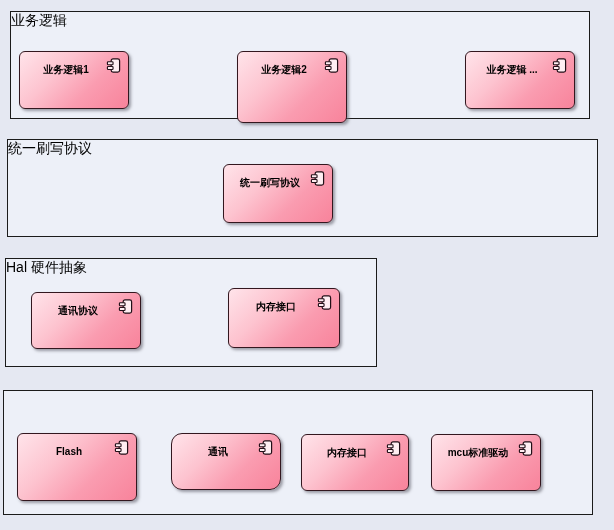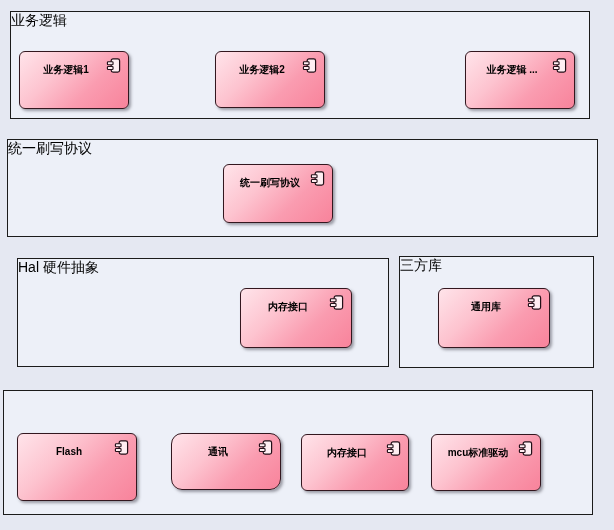--- a/index.html
+++ b/index.html
@@ -50,21 +50,21 @@
 
     <div class="component" style="left:8px;top:39px;width:110px;height:58px;">
       <span class="comp-label">业务逻辑1</span>
       <svg class="comp-icon" viewBox="0 0 16 17">
         <rect x="5.5" y="1.5" width="9" height="14" rx="2" fill="#ffeef2" stroke="#221018" stroke-width="1.3"></rect>
         <rect x="1.5" y="4.5" width="6" height="3.2" rx="0.8" fill="#ffeef2" stroke="#221018" stroke-width="1.2"></rect>
         <rect x="1.5" y="9.5" width="6" height="3.2" rx="0.8" fill="#ffeef2" stroke="#221018" stroke-width="1.2"></rect>
       </svg>
     </div>
 
-    <div class="component" style="left:204px;top:39px;width:110px;height:57px;">
+    <div class="component" style="left:226px;top:39px;width:110px;height:72px;">
       <span class="comp-label">业务逻辑2</span>
       <svg class="comp-icon" viewBox="0 0 16 17">
         <rect x="5.5" y="1.5" width="9" height="14" rx="2" fill="#ffeef2" stroke="#221018" stroke-width="1.3"></rect>
         <rect x="1.5" y="4.5" width="6" height="3.2" rx="0.8" fill="#ffeef2" stroke="#221018" stroke-width="1.2"></rect>
         <rect x="1.5" y="9.5" width="6" height="3.2" rx="0.8" fill="#ffeef2" stroke="#221018" stroke-width="1.2"></rect>
       </svg>
     </div>
 
     <div class="component" style="left:454px;top:39px;width:110px;height:58px;">
       <span class="comp-label">业务逻辑 ...</span>
@@ -82,46 +82,42 @@
     <div class="component" style="left:215px;top:24px;width:110px;height:59px;">
       <span class="comp-label">统一刷写协议</span>
       <svg class="comp-icon" viewBox="0 0 16 17">
         <rect x="5.5" y="1.5" width="9" height="14" rx="2" fill="#ffeef2" stroke="#221018" stroke-width="1.3"></rect>
         <rect x="1.5" y="4.5" width="6" height="3.2" rx="0.8" fill="#ffeef2" stroke="#221018" stroke-width="1.2"></rect>
         <rect x="1.5" y="9.5" width="6" height="3.2" rx="0.8" fill="#ffeef2" stroke="#221018" stroke-width="1.2"></rect>
       </svg>
     </div>
   </div>
 
-  <div class="boundary" style="left:17px;top:258px;width:372px;height:109px;">
+  <div class="boundary" style="left:5px;top:258px;width:372px;height:109px;">
     <div class="boundary-label">Hal 硬件抽象</div>
 
+    <div class="component" style="left:25px;top:33px;width:110px;height:57px;">
+      <span class="comp-label">通讯协议</span>
+      <svg class="comp-icon" viewBox="0 0 16 17">
+        <rect x="5.5" y="1.5" width="9" height="14" rx="2" fill="#ffeef2" stroke="#221018" stroke-width="1.3"></rect>
+        <rect x="1.5" y="4.5" width="6" height="3.2" rx="0.8" fill="#ffeef2" stroke="#221018" stroke-width="1.2"></rect>
+        <rect x="1.5" y="9.5" width="6" height="3.2" rx="0.8" fill="#ffeef2" stroke="#221018" stroke-width="1.2"></rect>
+      </svg>
+    </div>
 
     <div class="component" style="left:222px;top:29px;width:112px;height:60px;">
       <span class="comp-label">内存接口</span>
       <svg class="comp-icon" viewBox="0 0 16 17">
         <rect x="5.5" y="1.5" width="9" height="14" rx="2" fill="#ffeef2" stroke="#221018" stroke-width="1.3"></rect>
         <rect x="1.5" y="4.5" width="6" height="3.2" rx="0.8" fill="#ffeef2" stroke="#221018" stroke-width="1.2"></rect>
         <rect x="1.5" y="9.5" width="6" height="3.2" rx="0.8" fill="#ffeef2" stroke="#221018" stroke-width="1.2"></rect>
       </svg>
     </div>
   </div>
 
-  <div class="boundary" style="left:399px;top:256px;width:195px;height:112px;">
-    <div class="boundary-label">三方库</div>
-
-    <div class="component" style="left:38px;top:31px;width:112px;height:60px;">
-      <span class="comp-label">通用库</span>
-      <svg class="comp-icon" viewBox="0 0 16 17">
-        <rect x="5.5" y="1.5" width="9" height="14" rx="2" fill="#ffeef2" stroke="#221018" stroke-width="1.3"></rect>
-        <rect x="1.5" y="4.5" width="6" height="3.2" rx="0.8" fill="#ffeef2" stroke="#221018" stroke-width="1.2"></rect>
-        <rect x="1.5" y="9.5" width="6" height="3.2" rx="0.8" fill="#ffeef2" stroke="#221018" stroke-width="1.2"></rect>
-      </svg>
-    </div>
-  </div>
 
   <div class="boundary" style="left:3px;top:390px;width:590px;height:125px;">
 
     <div class="component" style="left:13px;top:42px;width:120px;height:68px;">
       <span class="comp-label">Flash</span>
       <svg class="comp-icon" viewBox="0 0 16 17">
         <rect x="5.5" y="1.5" width="9" height="14" rx="2" fill="#ffeef2" stroke="#221018" stroke-width="1.3"></rect>
         <rect x="1.5" y="4.5" width="6" height="3.2" rx="0.8" fill="#ffeef2" stroke="#221018" stroke-width="1.2"></rect>
         <rect x="1.5" y="9.5" width="6" height="3.2" rx="0.8" fill="#ffeef2" stroke="#221018" stroke-width="1.2"></rect>
       </svg>

